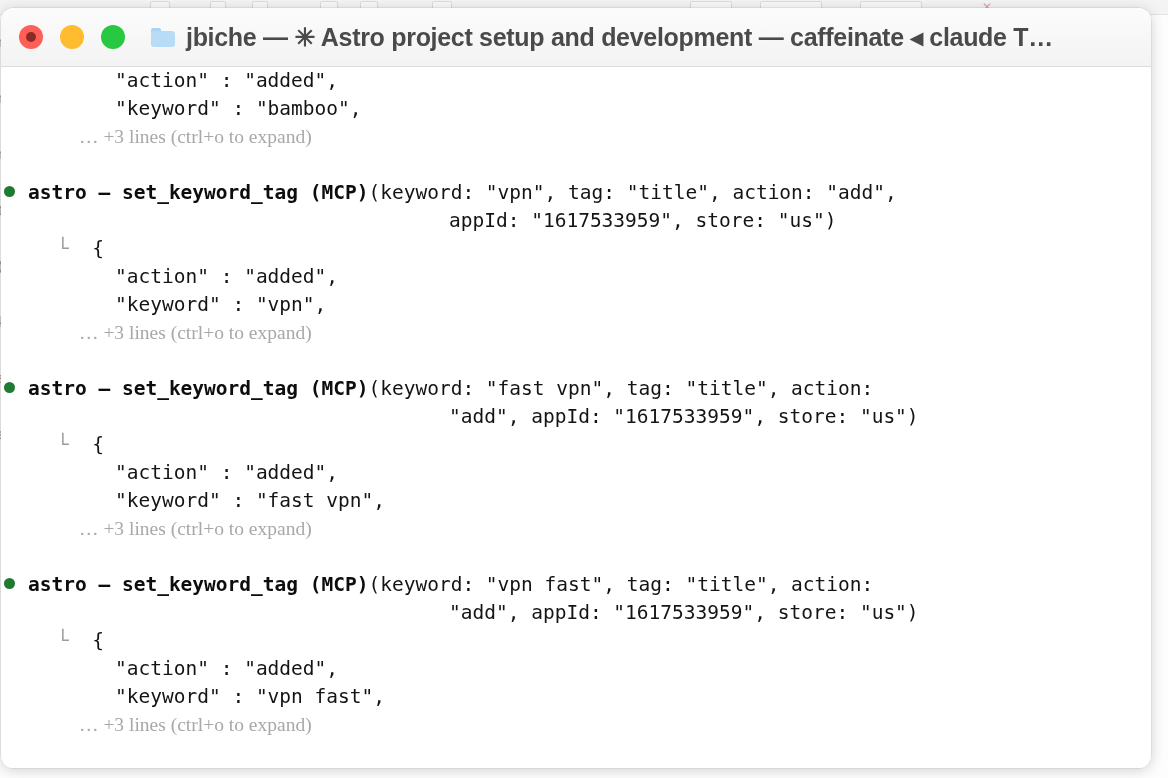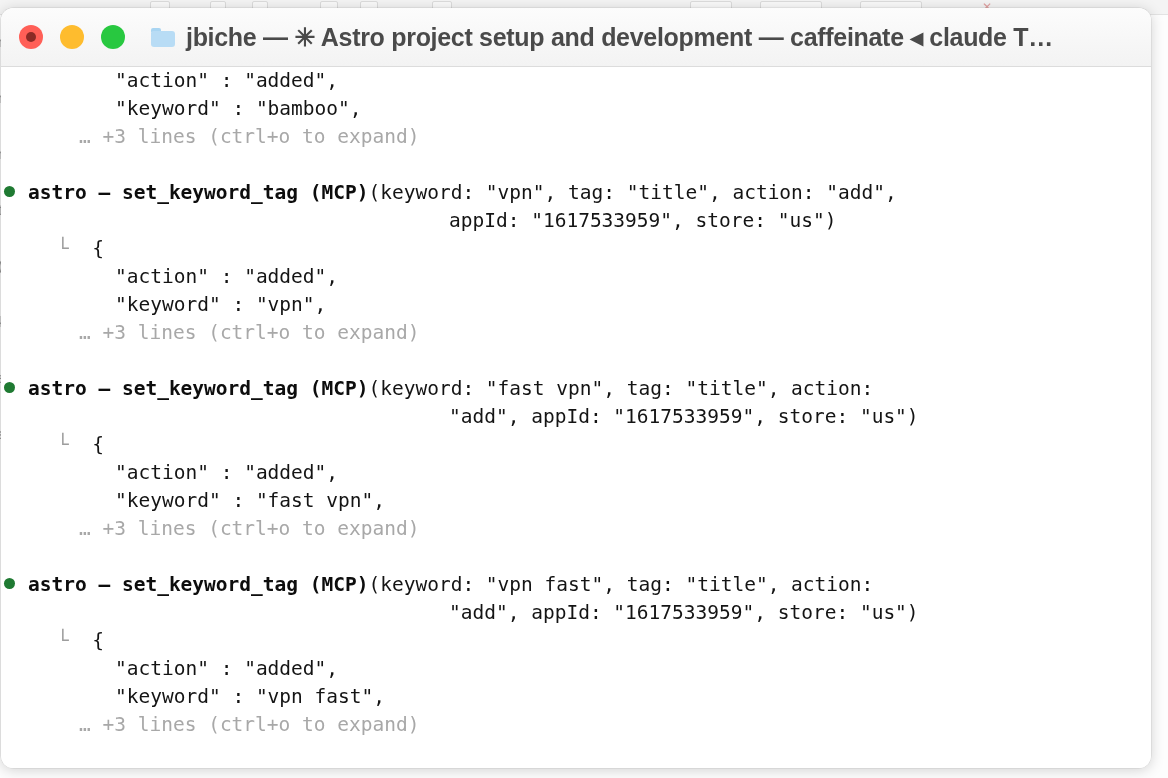--- a/index.html
+++ b/index.html
@@ -174,21 +174,21 @@
 
   .line {
     position: relative;
     height: 28px;
     white-space: pre;
     display: block;
   }
 
   
   .ind-json   { padding-left: 114px; }  
-  .ind-more   { padding-left:  78px; }  
+  .ind-more   { padding-left:  78px; font-family: Liberation Serif, serif; }  
   .ind-brace  { padding-left:  56px; }  
   .ind-call   { padding-left:  3px; }  
   .ind-cont   { padding-left: 448px; }  
 
   .dim   { color: #a8a8a8; }
   .bold  { font-weight: bold; color: #0d0d0d; }
   .plain { color: #141414; }
 
   .bullet {
     display: inline-block;

